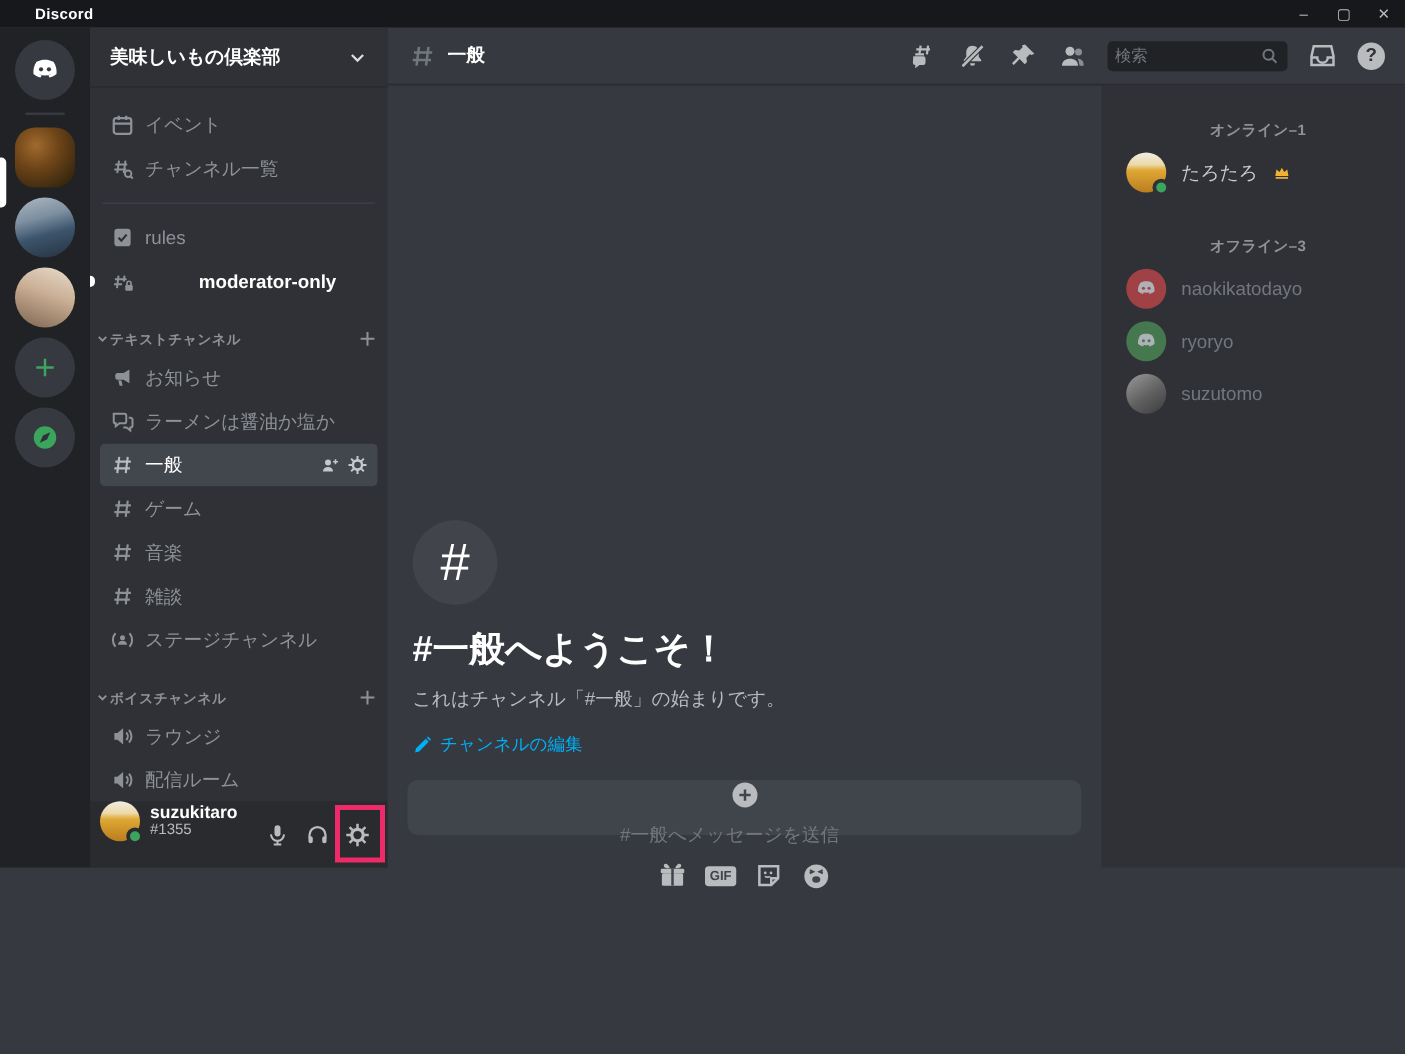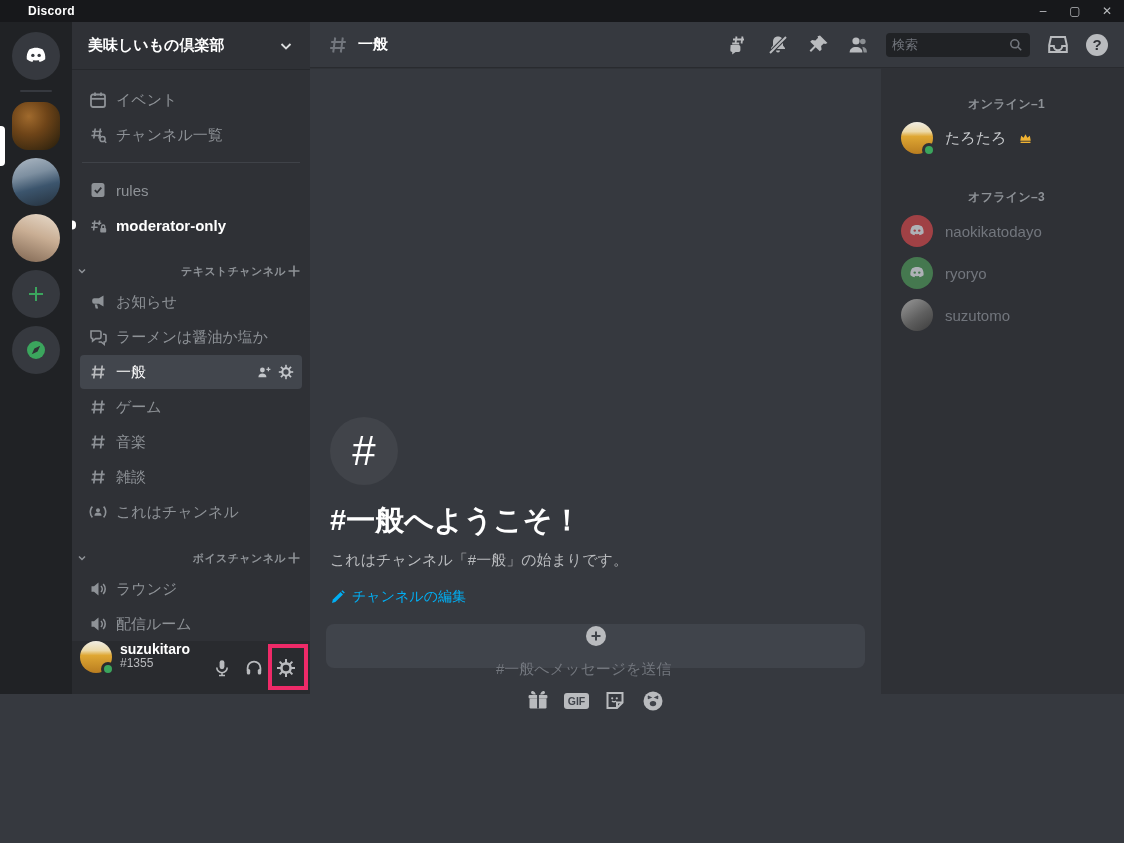--- a/index.html
+++ b/index.html
@@ -30,26 +30,26 @@
 
   
   .sidebar { width:238px; background:#2f3136; display:flex; flex-direction:column; flex-shrink:0; }
   .server-header { height:48px; border-bottom:1px solid #26282c; display:flex; align-items:center; padding:0 16px; cursor:pointer; flex-shrink:0; }
   .server-header .name { font-weight:bold; color:#fff; font-size:15px; flex:1; white-space:nowrap; overflow:hidden; }
   .channel-scroll { flex:1; padding-top:12px; overflow:hidden; position:relative; }
   .ch-row { height:34px; margin:1px 8px; padding:0 8px; border-radius:4px; display:flex; align-items:center; gap:8px; color:#8e9297; cursor:pointer; position:relative; }
   .ch-row .ch-label { font-size:15px; white-space:nowrap; overflow:hidden; }
   .ch-row.selected { background:#42464d; color:#b9bbbe; }
   .ch-row.selected .ch-label { color:#fff; font-weight:500; }
-  .ch-row.unread .ch-label { color:#fff; font-weight:600; }
+  .ch-row.unread .ch-label { color:#fff; font-weight:600;margin-left:43px; }
   .unread-pill { position:absolute; left:-8px; top:50%; transform:translateY(-50%); width:4px; height:9px; background:#fff; border-radius:0 4px 4px 0; }
   .ch-actions { margin-left:auto; display:flex; gap:6px; align-items:center; color:#c3c6ca; }
   .sidebar-divider { height:1px; background:#3f4248; margin:10px 10px; }
   .cat-row { height:26px; margin-top:16px; padding:0 8px 0 4px; display:flex; align-items:center; color:#8e9297; cursor:pointer; }
-  .cat-row .cat-label { font-size:11px; font-weight:bold; letter-spacing:.4px; flex:1;text-align:right; }
+  .cat-row .cat-label { font-size:11px; font-weight:bold; letter-spacing:.4px; flex:1; }
   .icon20 { width:20px; height:20px; flex-shrink:0; }
   .icon16 { width:16px; height:16px; flex-shrink:0; }
   .icon24 { width:24px; height:24px; flex-shrink:0; }
 
   
   .user-panel { height:53px; background:#292b2f; display:flex; padding:0 8px; flex-shrink:0; position:relative; }
   .user-avatar { width:32px; height:32px; border-radius:50%; background:linear-gradient(#f0ede4 0%,#ecd9a8 30%,#dfa733 45%,#b97d20 100%); position:relative; flex-shrink:0; cursor:pointer; }
   .status-dot { position:absolute; right:-3px; bottom:-3px; width:14px; height:14px; border-radius:50%; background:#3ba55d; border:3px solid #292b2f; }
   .user-names { margin-left:8px; line-height:1.15; min-width:0; }
   .user-names .uname { color:#fff; font-size:14px; font-weight:bold; }
@@ -249,21 +249,21 @@
           <path d="M7.4 3.5L5.8 16.5M14.2 3.5l-1.6 13M4.3 7.3h12.4M3.5 12.7h12.4" stroke="currentColor" stroke-width="1.7" fill="none"></path>
         </svg>
         <span class="ch-label">雑談</span>
       </div>
       <div class="ch-row">
         <svg class="icon20" viewBox="0 0 20 20">
           <circle cx="10" cy="8.2" r="2" fill="currentColor"></circle>
           <path d="M6.4 13.8c0-2.1 1.6-3.2 3.6-3.2s3.6 1.1 3.6 3.2z" fill="currentColor"></path>
           <path d="M4.4 4.6a8 8 0 000 10.8M15.6 4.6a8 8 0 010 10.8" fill="none" stroke="currentColor" stroke-width="1.6"></path>
         </svg>
-        <span class="ch-label">これはチャンネル</span>
+        <span class="ch-label">ステージチャンネル</span>
       </div>
 
       <div class="cat-row">
         <svg class="icon16" viewBox="0 0 16 16" style="width:12px;height:12px;">
           <path d="M4 6l4 4 4-4" stroke="currentColor" stroke-width="2" fill="none"></path>
         </svg>
         <span class="cat-label">ボイスチャンネル</span>
         <svg class="icon16" viewBox="0 0 16 16">
           <path d="M8 2.5v11M2.5 8h11" stroke="currentColor" stroke-width="1.6" fill="none"></path>
         </svg>

